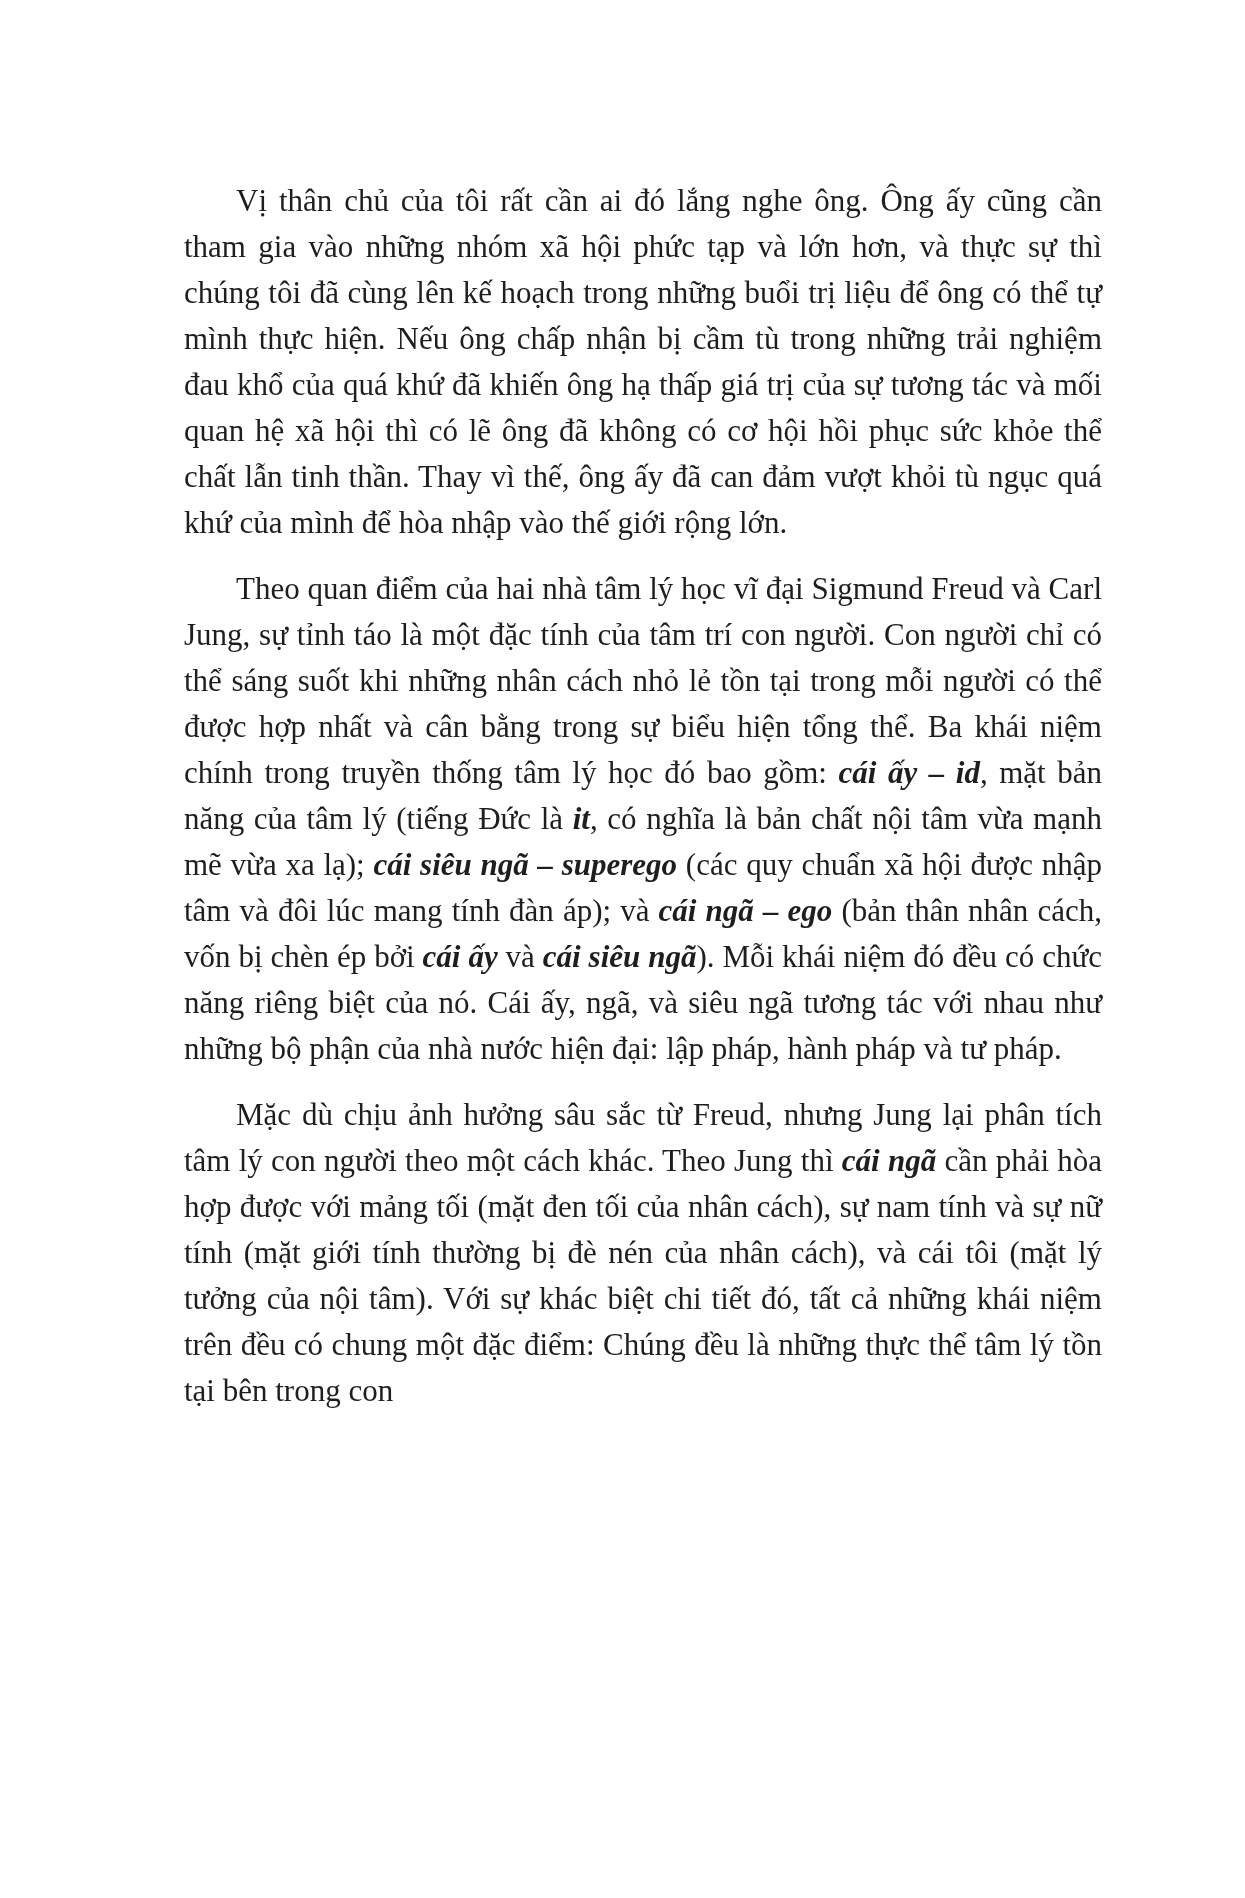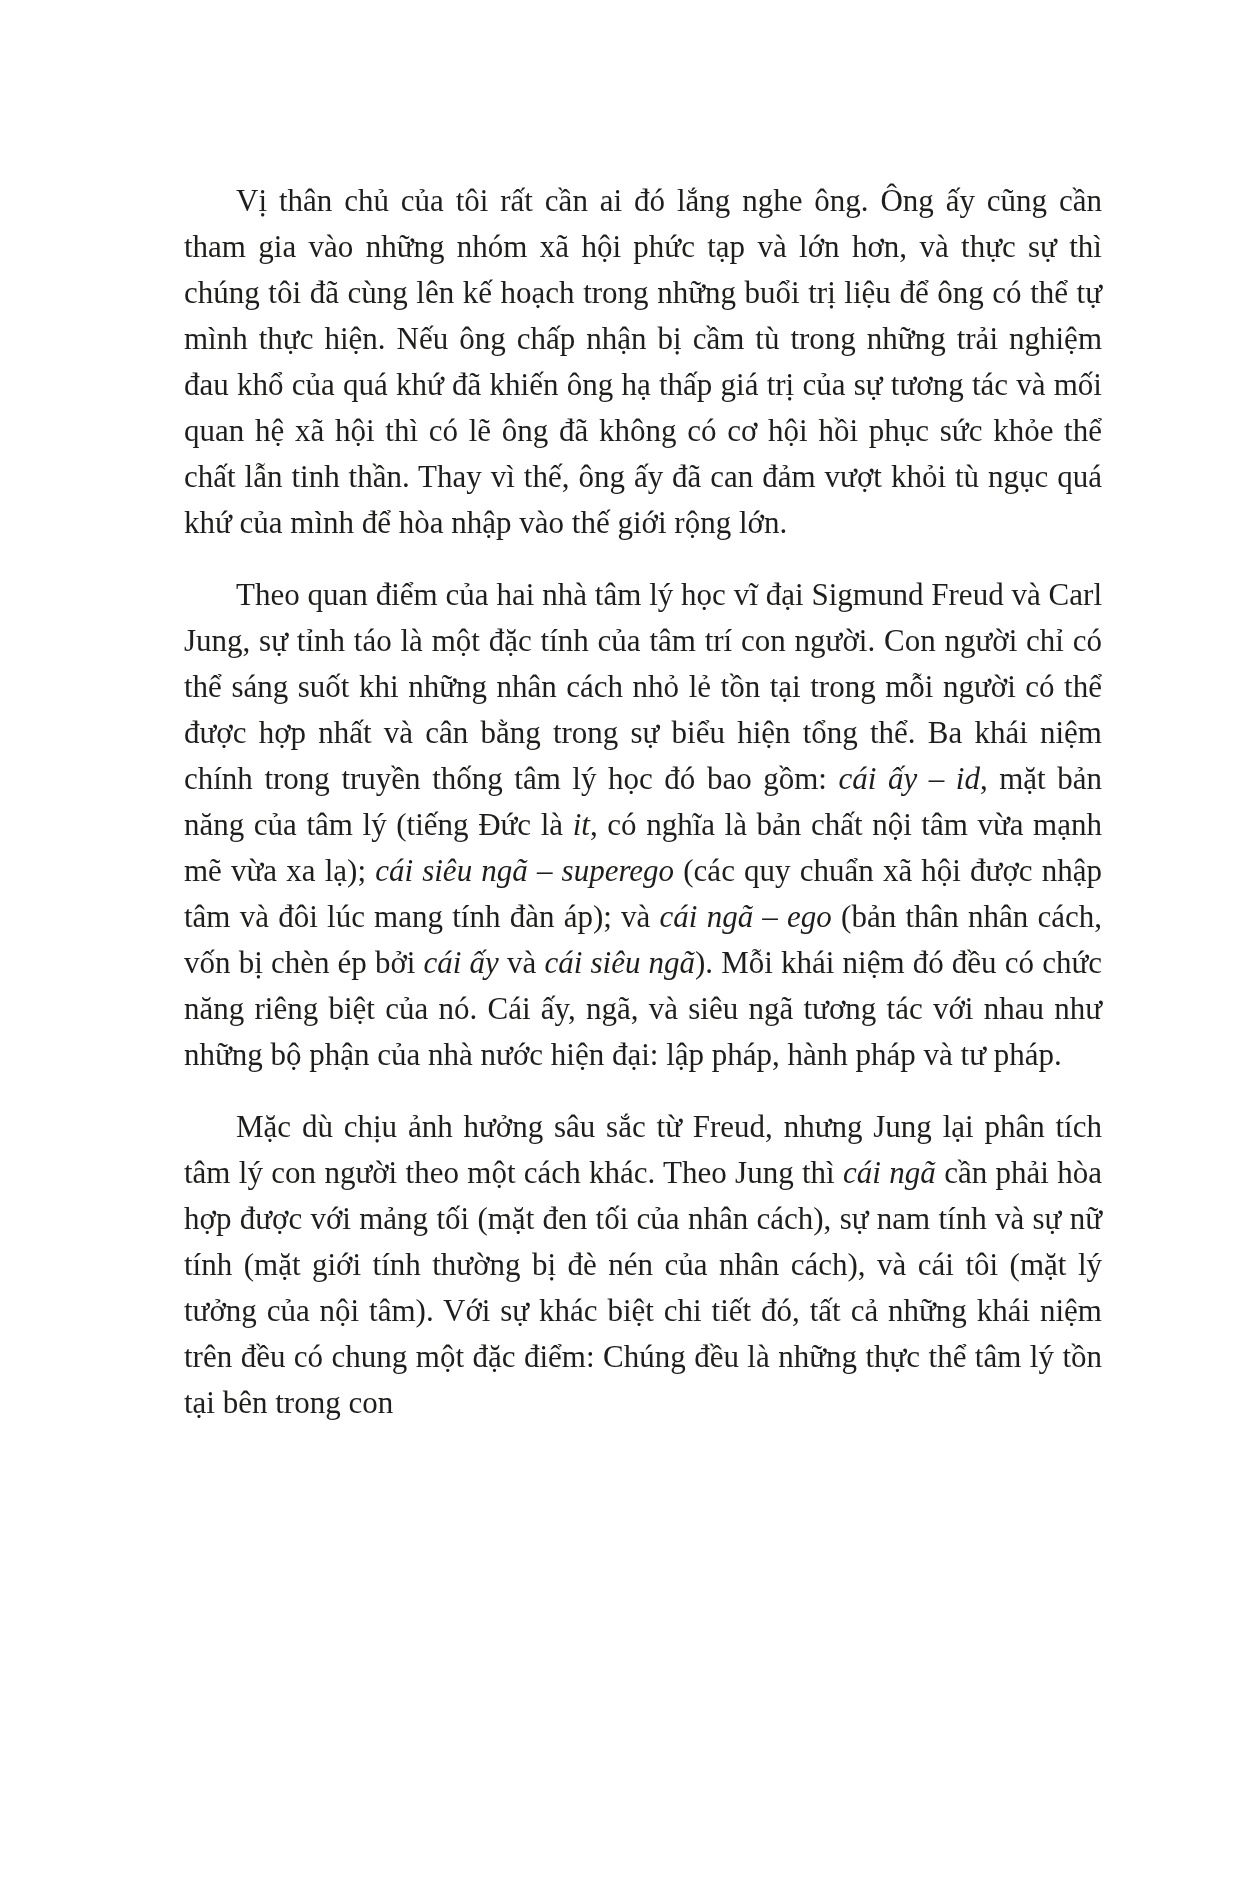--- a/index.html
+++ b/index.html
@@ -20,22 +20,22 @@
     color: #1e1e1c;
     font-size: 31px;
     line-height: 46px;
     text-align: justify;
   }
   .body-para {
     margin: 0;
     text-indent: 52px;
     text-align: justify;
   }
-  .body-para + .body-para { margin-top: 26px; }
-  .body-para em { font-style: italic; }
+  .body-para + .body-para { margin-top: 20px; }
+  .body-para em { font-style: italic; font-weight: bold; }
   .section-heading {
     margin: 52px 0 26px 0;
     font-family: "Liberation Sans", sans-serif;
     font-weight: 700;
     font-size: 37px;
     line-height: 44px;
     color: #141414;
     text-indent: 0;
     text-align: left;
   }

